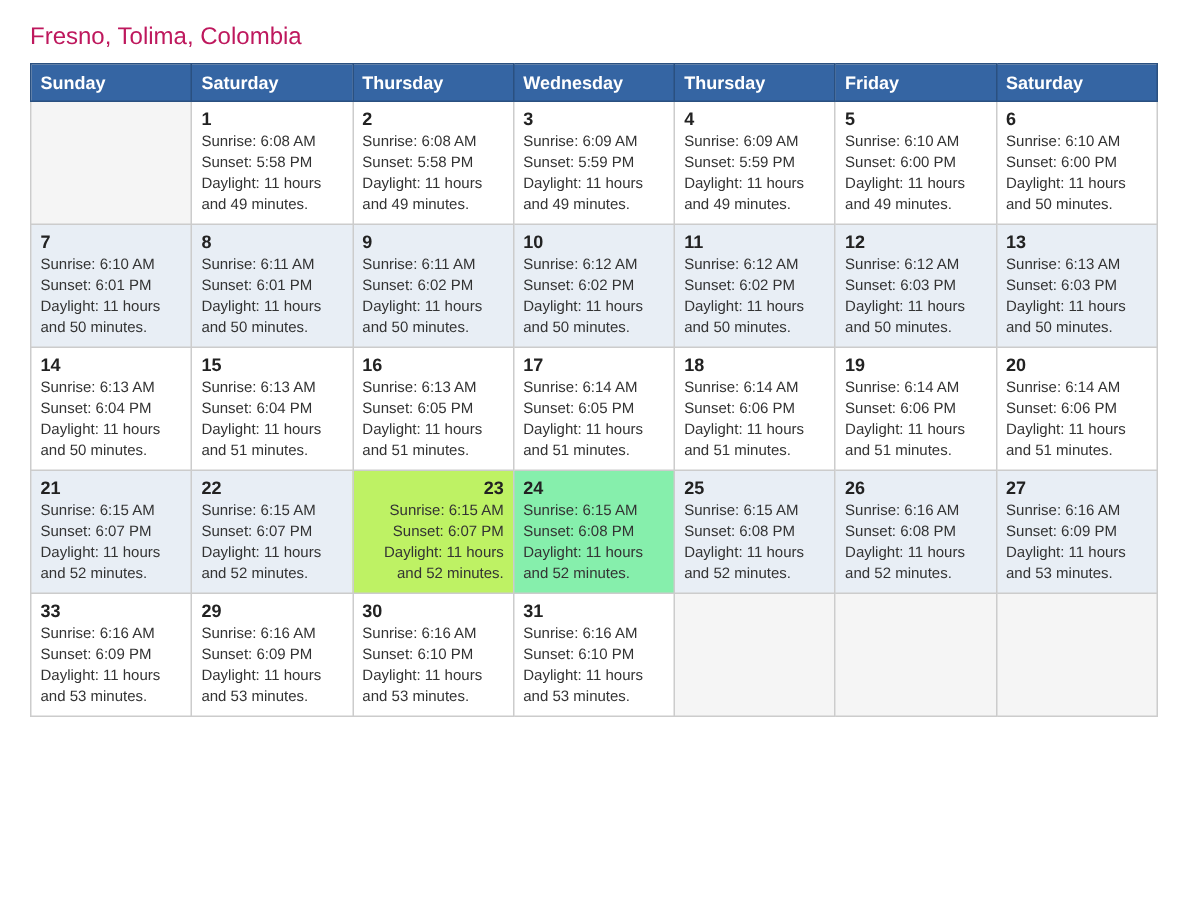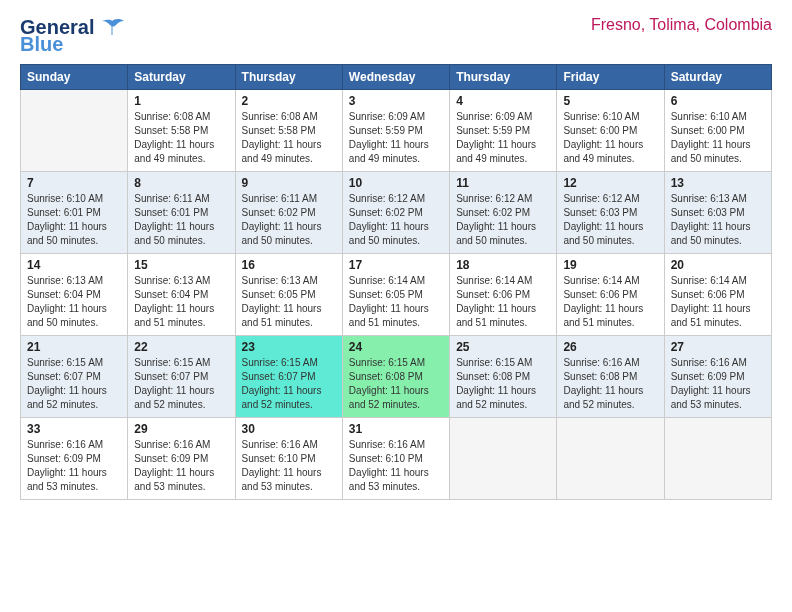--- a/index.html
+++ b/index.html
@@ -94,34 +94,20 @@
     .week-row-2 td { background: #e8eef5; }
     .week-row-3 td { background: #fff; }
     .week-row-4 td { background: #e8eef5; }
     .week-row-5 td { background: #fff; }
   </style>
 </head>
 <body>
 
 <div class="page">
   <div class="header">
-    <div class="logo">
-      <div class="logo-row">
-        <div style="display:flex; flex-direction:column; align-items:flex-start;">
-          <div style="display:flex; align-items:center; gap:2px;">
-            <span style="font-size:20px; font-weight:bold; color:#1a3a6e;">General</span>
-            <svg width="28" height="22" viewBox="0 0 28 22" style="margin-left:2px;">
-              <path d="M14 4 C16 2, 22 1, 26 4 C22 4, 20 6, 18 8 C16 10, 14 10, 12 8 C10 6, 8 4, 4 4 C8 3, 12 2, 14 4Z" fill="#4a90d9"></path>
-              <path d="M14 4 C14 8, 14 14, 14 18" stroke="#4a90d9" stroke-width="1" fill="none"></path>
-            </svg>
-          </div>
-          <span style="font-size:20px; font-weight:bold; color:#4a90d9; margin-top:-6px;">Blue</span>
-        </div>
-      </div>
-    </div>
     <div class="title-block">
       <h2>Fresno, Tolima, Colombia</h2>
     </div>
   </div>
 
   <table>
     <thead>
       <tr>
         <th>Sunday</th>
         <th>Saturday</th>
@@ -288,21 +274,21 @@
 Daylight: 11 hours
 and 52 minutes.</div>
           </td>
           <td style="background: rgb(232, 238, 245);">
             <div class="day-num">22</div>
             <div class="day-info" style="white-space: pre-line;">Sunrise: 6:15 AM
 Sunset: 6:07 PM
 Daylight: 11 hours
 and 52 minutes.</div>
           </td>
-          <td style="background: #5eead4;">
+          <td style="background: #bef264; text-align: right;">
             <div class="day-num">23</div>
             <div class="day-info" style="white-space: pre-line;">Sunrise: 6:15 AM
 Sunset: 6:07 PM
 Daylight: 11 hours
 and 52 minutes.</div>
           </td>
           <td style="background: #86efac;">
             <div class="day-num">24</div>
             <div class="day-info" style="white-space: pre-line;">Sunrise: 6:15 AM
 Sunset: 6:08 PM

